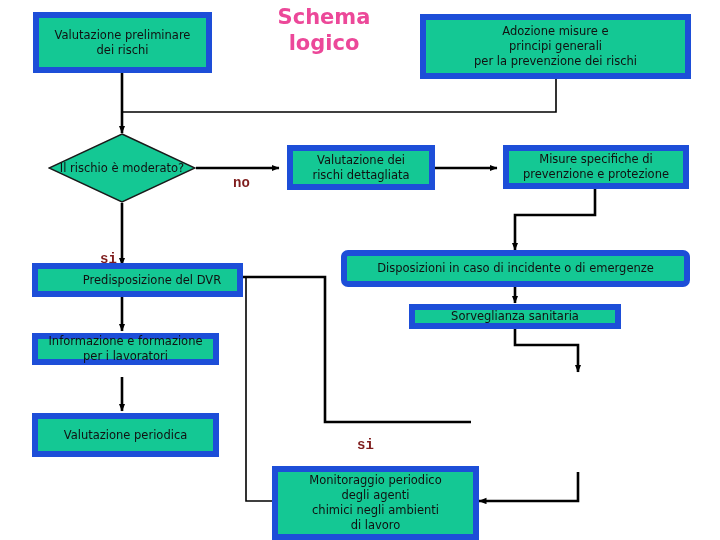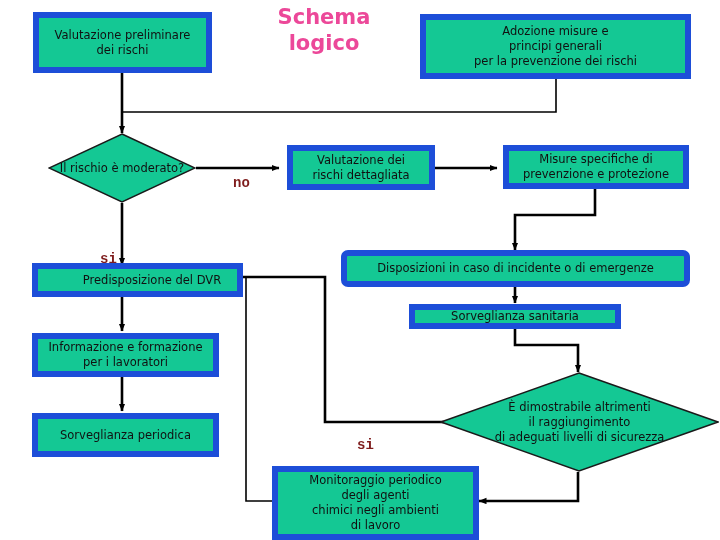--- a/index.html
+++ b/index.html
@@ -124,38 +124,32 @@
   </div>
 
   <div class="node" style="left:32px;top:263px;width:211px;height:34px;padding-left:29px;">
     <span>Predisposizione del DVR</span>
   </div>
 
   <div class="node" style="left:341px;top:250px;width:349px;height:37px;border-radius:7px;">
     <span>Disposizioni in caso di incidente o di emergenze</span>
   </div>
 
-  <div class="node" style="left:32px;top:333px;width:187px;height:44px;">
+  <div class="node" style="left:32px;top:333px;width:187px;height:32px;">
     <span>Informazione e formazione<br>per i lavoratori</span>
   </div>
 
   <div class="node" style="left:409px;top:304px;width:212px;height:25px;">
     <span>Sorveglianza sanitaria</span>
   </div>
 
   <div class="node" style="left:32px;top:413px;width:187px;height:44px;">
-    <span>Sorveglianza periodica</span>
+    <span>Valutazione periodica</span>
   </div>
 
-  <div class="diamond-wrap" style="left:440px;top:372px;width:279px;height:100px;">
-    <svg width="279" height="100" viewBox="0 0 279 100" xmlns="http://www.w3.org/2000/svg">
-      <polygon points="139,1 278,50 139,99 1,50" fill="#14C894" stroke="#1a1a1a" stroke-width="1.4"></polygon>
-    </svg>
-    <div class="diamond-label">È dimostrabile altrimenti<br>il raggiungimento<br>di adeguati livelli di sicurezza</div>
-  </div>
 
   <div class="node" style="left:272px;top:466px;width:207px;height:74px;">
     <span>Monitoraggio periodico<br>degli agenti<br>chimici negli ambienti<br>di lavoro</span>
   </div>
 
   <div class="edge-label" style="left:233px;top:143px;">no</div>
   <div class="edge-label" style="left:100px;top:219px;">si</div>
   <div class="edge-label" style="left:357px;top:405px;">si</div>
   <div class="edge-label" style="left:512px;top:507px;">no</div>
 

